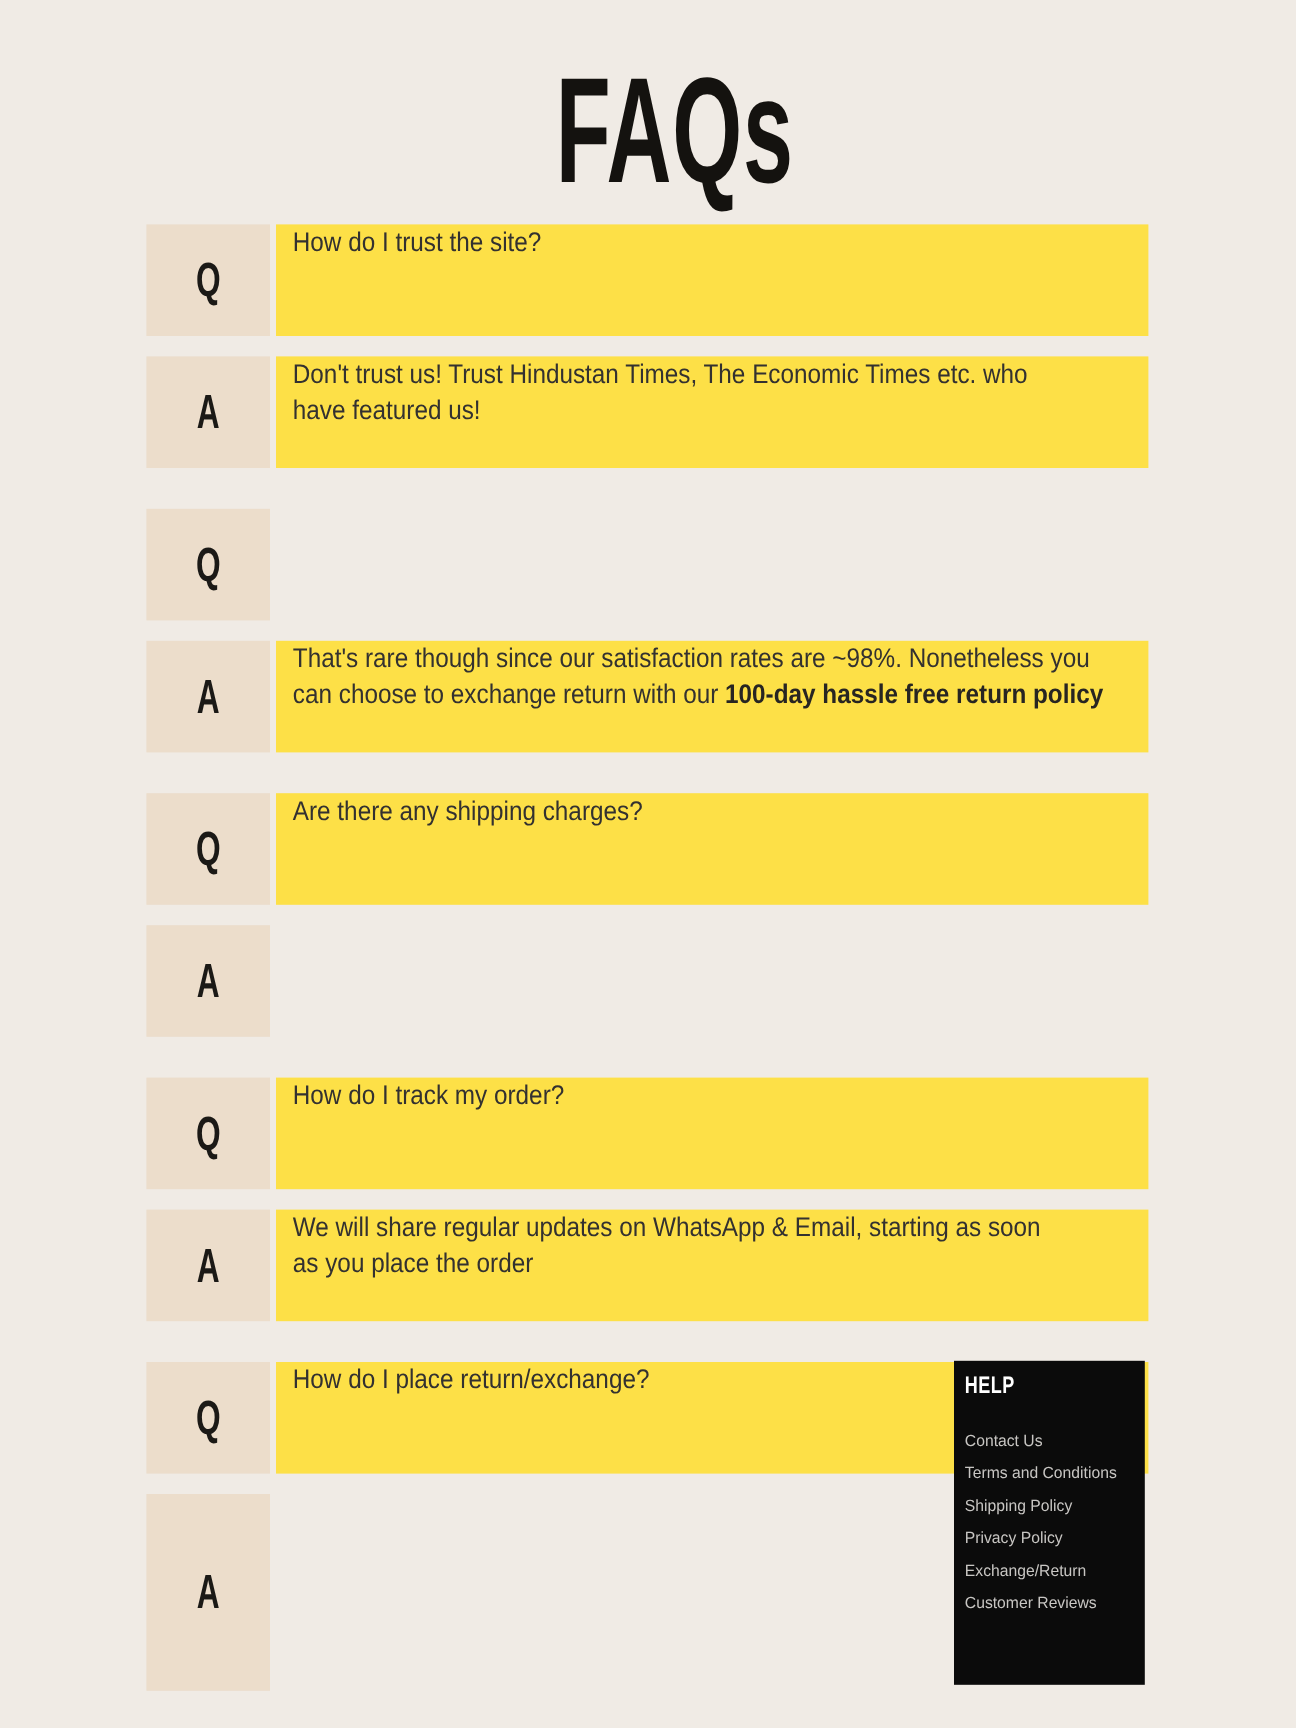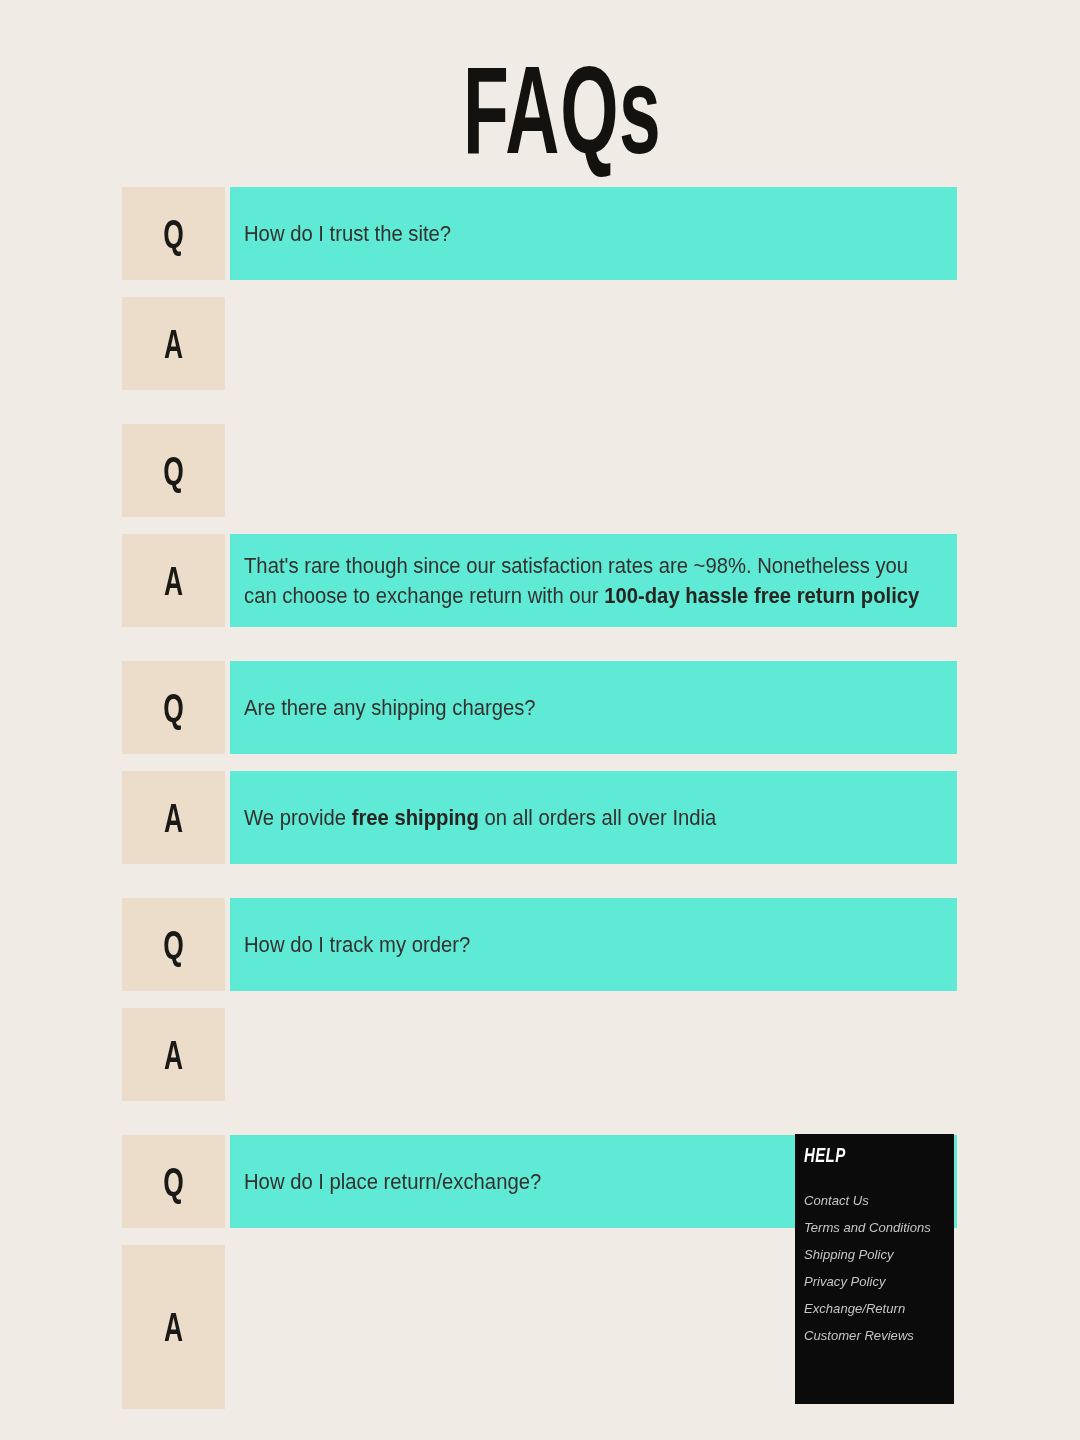--- a/index.html
+++ b/index.html
@@ -60,23 +60,22 @@
   }
   .label-letter {
     font-size: 40px;
     line-height: 1;
     font-weight: 700;
     color: #1b1916;
     transform: scaleX(0.66);
   }
   .content-box {
     flex: 1;
-    background: #5eead4;
-    display: flex;
-    align-items: center;
+    background: #fde047;
+    display: flex;
     padding: 0 8px 0 14px;
     min-width: 0;
   }
   .text-block {
     font-size: 22.5px;
     line-height: 30px;
     color: #333130;
     transform: scaleX(0.90);
     transform-origin: 0 50%;
   }
@@ -85,21 +84,20 @@
   
   .help-panel {
     position: absolute;
     left: 795px;
     top: 1134px;
     width: 159px;
     height: 270px;
     background: #0b0b0b;
     box-sizing: border-box;
     padding: 11px 2px 0 9px;
-    font-style: italic;
   }
   .help-title {
     margin: 0;
     color: #ffffff;
     font-size: 20px;
     line-height: 20px;
     font-weight: 700;
     letter-spacing: 0.5px;
     transform: scaleX(0.75);
     transform-origin: 0 50%;
@@ -136,20 +134,26 @@
         <div class="content-box">
           <div class="text-block">
             <div class="line"><span>How do I trust the site?</span></div>
           </div>
         </div>
       </div>
       <div class="row row-a">
         <div class="label-box">
           <span class="label-letter">A</span>
         </div>
+        <div class="content-box">
+          <div class="text-block">
+            <div class="line"><span>Don't trust us! Trust Hindustan Times, The Economic Times etc. who</span></div>
+            <div class="line"><span>have featured us!</span></div>
+          </div>
+        </div>
       </div>
       <div class="row row-q">
         <div class="label-box">
           <span class="label-letter">Q</span>
         </div>
       </div>
       <div class="row row-a">
         <div class="label-box">
           <span class="label-letter">A</span>
         </div>
@@ -167,39 +171,40 @@
         <div class="content-box">
           <div class="text-block">
             <div class="line"><span>Are there any shipping charges?</span></div>
           </div>
         </div>
       </div>
       <div class="row row-a">
         <div class="label-box">
           <span class="label-letter">A</span>
         </div>
-        <div class="content-box">
-          <div class="text-block">
-            <div class="line"><span>We provide </span><b>free shipping</b><span> on all orders all over India</span></div>
-          </div>
-        </div>
       </div>
       <div class="row row-q">
         <div class="label-box">
           <span class="label-letter">Q</span>
         </div>
         <div class="content-box">
           <div class="text-block">
             <div class="line"><span>How do I track my order?</span></div>
           </div>
         </div>
       </div>
       <div class="row row-a">
         <div class="label-box">
           <span class="label-letter">A</span>
+        </div>
+        <div class="content-box">
+          <div class="text-block">
+            <div class="line"><span>We will share regular updates on WhatsApp &amp; Email, starting as soon</span></div>
+            <div class="line"><span>as you place the order</span></div>
+          </div>
         </div>
       </div>
       <div class="row row-q">
         <div class="label-box">
           <span class="label-letter">Q</span>
         </div>
         <div class="content-box">
           <div class="text-block">
             <div class="line"><span>How do I place return/exchange?</span></div>
           </div>

